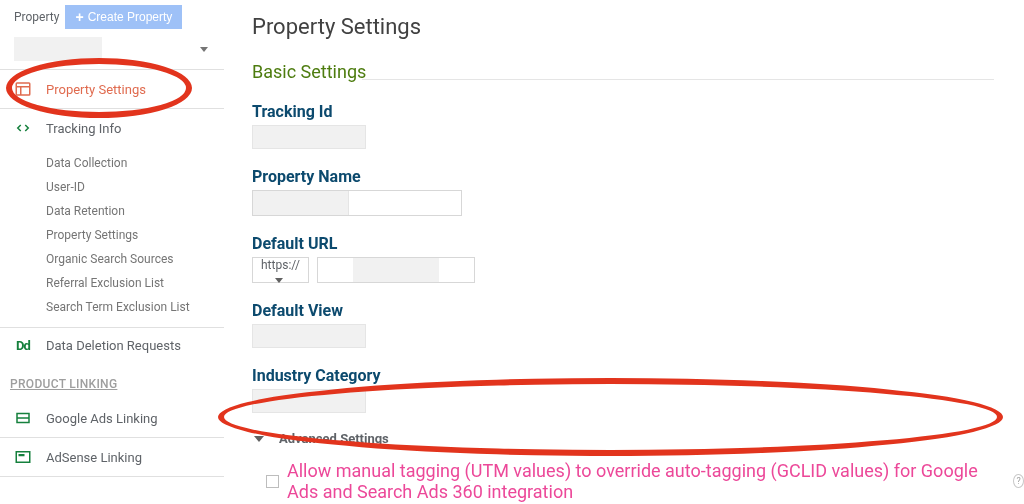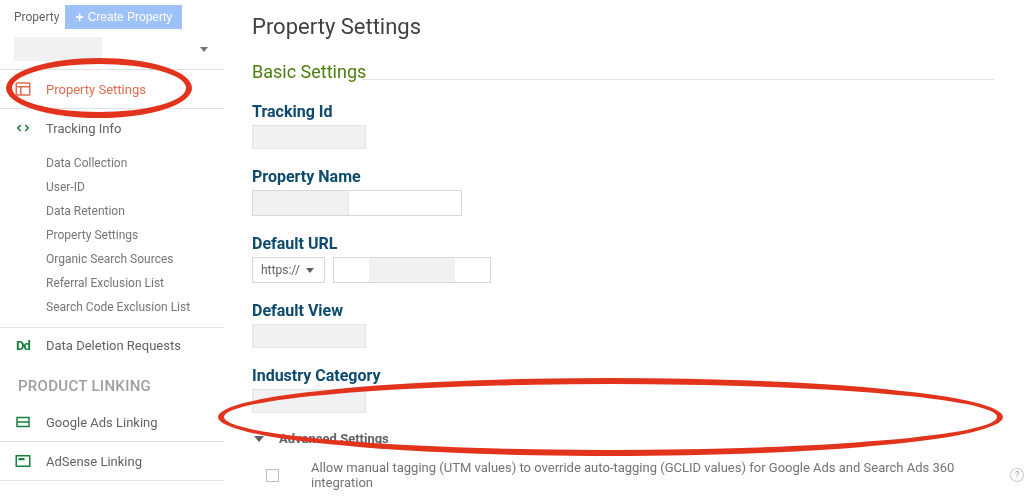--- a/index.html
+++ b/index.html
@@ -14,45 +14,45 @@
     .prop-select { margin:2px 14px 8px 14px; display:flex; align-items:center; justify-content:space-between; }
     .select-box { width:88px; height:24px; background:#f1f1f1; }
     .caret-down { width:0; height:0; border-left:4px solid transparent; border-right:4px solid transparent; border-top:5px solid #757575; margin-right:2px; }
     .divider { height:1px; background:#e0e0e0; margin:0; }
     .sb-item { display:flex; align-items:center; gap:14px; padding:10px 14px; cursor:pointer; }
     .sb-item.active { color:#e06b4f; }
     .sb-icon { width:18px; display:flex; align-items:center; justify-content:center; color:#15803d; }
     .sb-item.active .sb-icon { color:#e06b4f; }
     .sub-list { padding:4px 0 8px 46px; }
     .sub-item { padding:5px 0; font-size:12px; color:#757575; cursor:pointer; }
-    .section-hdr { padding:14px 18px 8px; font-size:15px; font-weight:500; color:#9e9e9e; letter-spacing:.3px; }
+    .section-hdr { padding:14px 10px 8px; font-size:12px; font-weight:500; color:#9e9e9e; letter-spacing:.3px;text-decoration:underline; }
     
     .main { flex:1; padding:8px 0 0 28px; position:relative; }
     h1 { font-size:22px; font-weight:400; color:#414141; margin:6px 0 22px; }
     .sect-title { font-size:18px; color:#4d7c0f; padding-bottom:6px; position:relative; margin-bottom:14px; }
     .sect-title::after { content:""; position:absolute; left:110px; right:30px; bottom:8px; height:1px; background:#e5e5e5; }
     .sect-title.phv::after { left:155px; }
     .field { margin-bottom:18px; }
     .field-label { font-size:16px; font-weight:700; color:#0c4a6e; margin-bottom:4px; }
     .readonly-box { width:114px; height:24px; background:#f1f1f1; border:1px solid #e5e5e5; }
     .text-input { height:26px; border:1px solid #d7d7d7; background:#fff; display:flex; align-items:center; }
     .text-input .filled { height:100%; background:#f1f1f1; }
     .pn-input { width:210px; }
     .pn-input .filled { width:96px; border-right:1px solid #e5e5e5; }
     .url-row { display:flex; gap:8px; align-items:center; }
-    .proto-dd { height:26px; border:1px solid #d7d7d7; display:flex; align-items:center; padding:0 8px; gap:6px; font-size:12px; }
+    .proto-dd { height:26px; border:1px solid #d7d7d7; display:flex; align-items:center; padding:0 8px; gap:6px; font-size:12px;flex-direction:column; }
     .proto-dd .caret-down { border-top-color:#616161; }
     .url-input { width:158px; height:26px; border:1px solid #d7d7d7; display:flex; align-items:center; }
     .url-input .filled { width:86px; height:100%; background:#f1f1f1; margin:0 auto; }
     .adv-row { display:flex; align-items:center; gap:6px; margin:4px 0 14px 2px; }
     .tri-down { width:0; height:0; border-left:5px solid transparent; border-right:5px solid transparent; border-top:6px solid #616161; }
     .adv-label { font-size:13px; font-weight:700; color:#5f6368;margin-left:9px; }
     .chk-row { display:flex; align-items:center; gap:8px; margin:2px 0 22px 14px; }
     .chk { width:13px; height:13px; border:1px solid #bdbdbd; flex-shrink:0; }
-    .chk-text { font-size:13px; color:#737373;margin-left:24px; }
+    .chk-text { font-size:18px; color:#ec4899; }
     .help { width:14px; height:14px; border:1px solid #c8c8c8; border-radius:50%; font-size:9px; color:#9e9e9e; display:flex; align-items:center; justify-content:center; }
     
     .annot-ellipse { position:absolute; border:6px solid #e2341d; border-radius:50%; pointer-events:none; }
     .annot1 { position:absolute; left:6px; top:58px; width:186px; height:60px; border:6px solid #e2341d; border-radius:50%; pointer-events:none; z-index:5; }
     .annot2 { left:-6px; top:378px; width:785px; height:78px; }
     
     svg.ic { width:18px; height:18px; fill:currentColor; }
   </style>
 </head>
 <body>
@@ -94,21 +94,21 @@
       </span>
       <span>Tracking Info</span>
     </div>
     <div class="sub-list">
       <div class="sub-item">Data Collection</div>
       <div class="sub-item">User-ID</div>
       <div class="sub-item">Data Retention</div>
       <div class="sub-item">Property Settings</div>
       <div class="sub-item">Organic Search Sources</div>
       <div class="sub-item">Referral Exclusion List</div>
-      <div class="sub-item">Search Code Exclusion List</div>
+      <div class="sub-item">Search Term Exclusion List</div>
     </div>
     <div class="divider"></div>
 
     <div class="sb-item">
       <span class="sb-icon" style="font-weight:700;font-size:13px;letter-spacing:-1px">Dd</span>
       <span>Data Deletion Requests</span>
     </div>
 
     <div class="section-hdr">PRODUCT LINKING</div>
 

